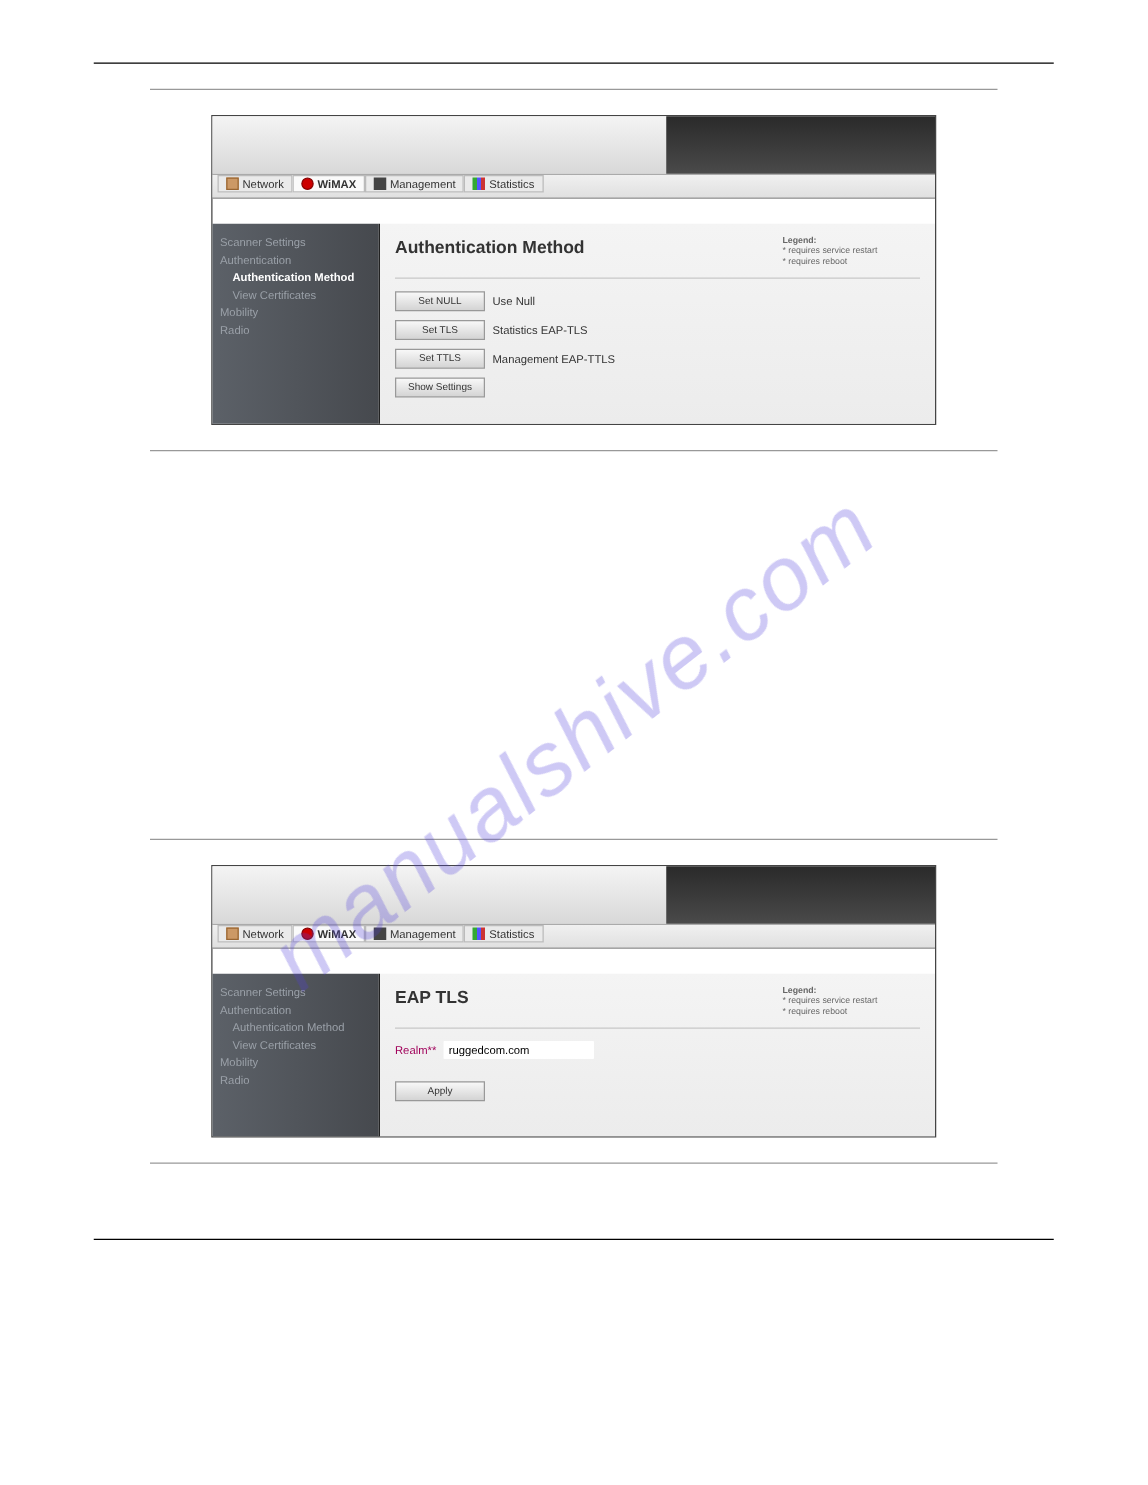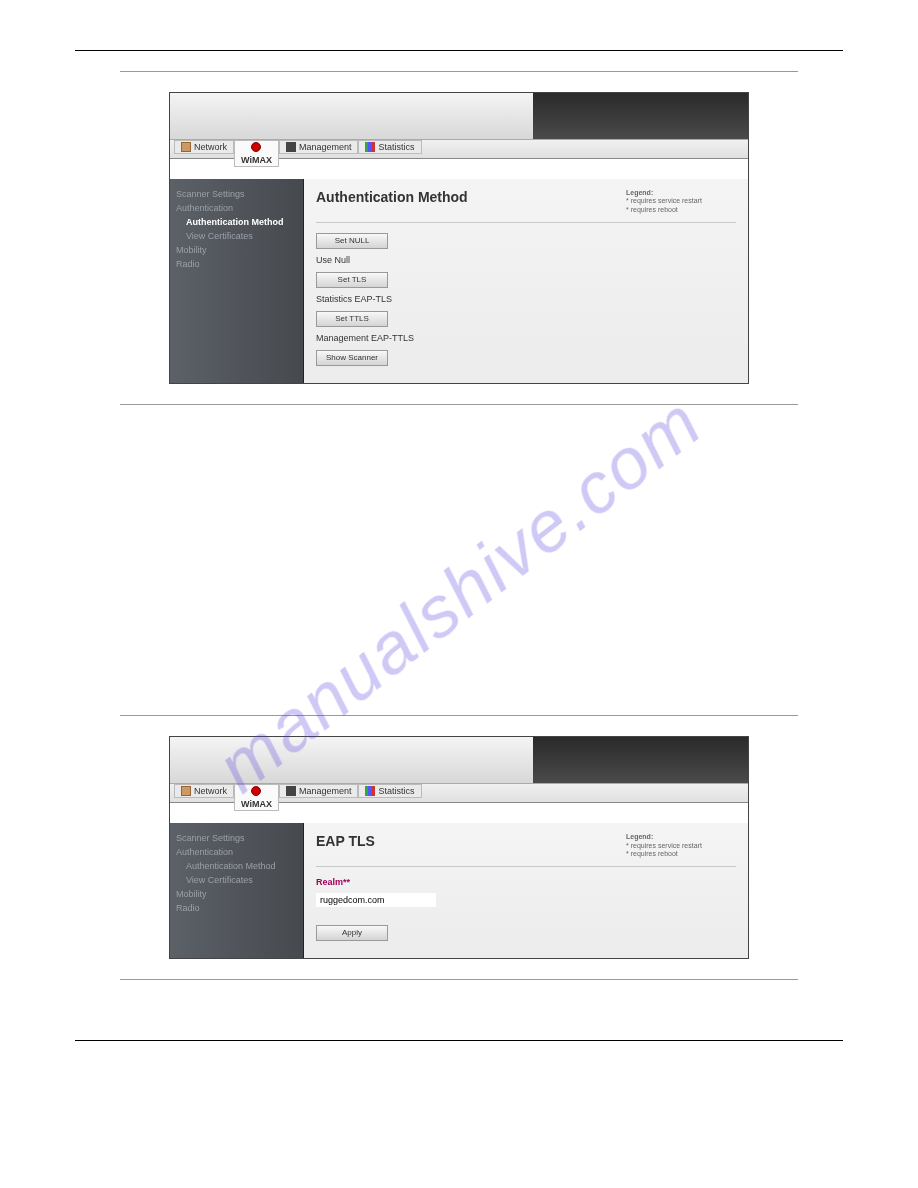--- a/index.html
+++ b/index.html
@@ -8,40 +8,40 @@
   .hr-top { border-top: 1.5px solid #000; margin-bottom: 20px; }
   .hr-mid { border-top: 1px solid #999; margin: 20px 45px; }
   .hr-bot { border-top: 1.5px solid #000; margin-top: 60px; }
   .figure { margin: 0 45px; }
   .app-window { border: 1px solid #444; background: #fff; width: 580px; margin: 0 auto; }
   .banner { height: 46px; background: linear-gradient(#f4f4f4,#d8d8d8); display: flex; }
   .banner-left { flex: 1; }
   .banner-right { width: 215px; background: linear-gradient(#2a2a2a,#4a4a4a); }
   .nav-tabs { background: linear-gradient(#f0f0f0,#e0e0e0); border-top: 1px solid #aaa; border-bottom: 1px solid #888; height: 20px; display: flex; align-items: flex-start; padding-left: 4px; gap: 0; }
   .tab { display: flex; align-items: center; gap: 3px; padding: 1px 6px; font-size: 9px; color: #333; border: 1px solid #bbb; background: #eaeaea; cursor: pointer; }
-  .tab.active { background: #fafafa; font-weight: bold; flex-direction: column; }
+  .tab.active { background: #fafafa; font-weight: bold; }
   .tab-icon { width: 10px; height: 10px; display: inline-block; }
   .icon-network { background: #c96; border: 1px solid #996633; }
   .icon-wimax { background: #c00; border-radius: 50%; border: 1px solid #800; }
   .icon-mgmt { background: #444; }
   .icon-stats { background: linear-gradient(90deg,#3a3 33%,#55f 33%,#55f 66%,#c33 66%); }
   .app-body { display: flex; min-height: 160px; margin-top: 20px; }
   .sidebar { width: 134px; background: linear-gradient(90deg,#5c6168,#46494e); padding: 8px 6px; font-size: 9px; color: #9aa0a8; border-right: 1px solid #222; }
   .sidebar .item { padding: 2px 0; cursor: pointer; }
   .sidebar .sub { padding-left: 10px; }
   .sidebar .active-item { color: #fff; font-weight: bold; }
   .content { flex: 1; background: linear-gradient(#f4f4f4,#ececec); padding: 10px 12px; position: relative; font-size: 9px; color: #333; }
   .content-head { display: flex; justify-content: space-between; border-bottom: 1px solid #c8c8c8; padding-bottom: 8px; margin-bottom: 10px; }
   .content-title { font-size: 14px; font-weight: bold; color: #333; }
   .legend-box { font-size: 7px; color: #666; line-height: 1.2; text-align: left; width: 110px; }
   .legend-title { font-weight: bold; }
-  .form-row { display: flex; align-items: flex-start; gap: 6px; margin-bottom: 7px; flex-direction: column; }
+  .form-row { display: flex; align-items: center; gap: 6px; margin-bottom: 7px; }
   .ui-btn { width: 72px; height: 16px; font-size: 8px; background: linear-gradient(#f8f8f8,#d4d4d4); border: 1px solid #999; color: #333; cursor: pointer; text-align: center; line-height: 14px; }
   .form-label { font-size: 9px; color: #333; }
-  .field-label { color: #a0005a; font-size: 9px; font-weight: bold; }
+  .field-label { color: #a0005a; font-size: 9px; font-weight: normal; }
   .text-input { height: 14px; width: 120px; font-size: 9px; border: 1px solid #fff; background: #fff; padding: 0 3px; }
   .watermark { position: fixed; left: 50%; top: 50%; transform: translate(-50%,-50%) rotate(-38deg); font-size: 72px; color: rgba(80,60,220,0.28); font-family: sans-serif; font-style: italic; pointer-events: none; z-index: 100; letter-spacing: 2px; white-space: nowrap; }
 </style>
 </head>
 <body>
 
 <div class="watermark">manualshive.com</div>
 
 <div class="page">
   <div class="hr-top"></div>
@@ -95,21 +95,21 @@
           </div>
           <div class="form-row">
             <button class="ui-btn">Set TLS</button>
             <span class="form-label">Statistics EAP-TLS</span>
           </div>
           <div class="form-row">
             <button class="ui-btn">Set TTLS</button>
             <span class="form-label">Management EAP-TTLS</span>
           </div>
           <div class="form-row">
-            <button class="ui-btn">Show Scanner</button>
+            <button class="ui-btn">Show Settings</button>
           </div>
         </div>
       </div>
     </div>
   </div>
 
   <div class="hr-mid"></div>
 
   <div style="height:270px"></div>
 

